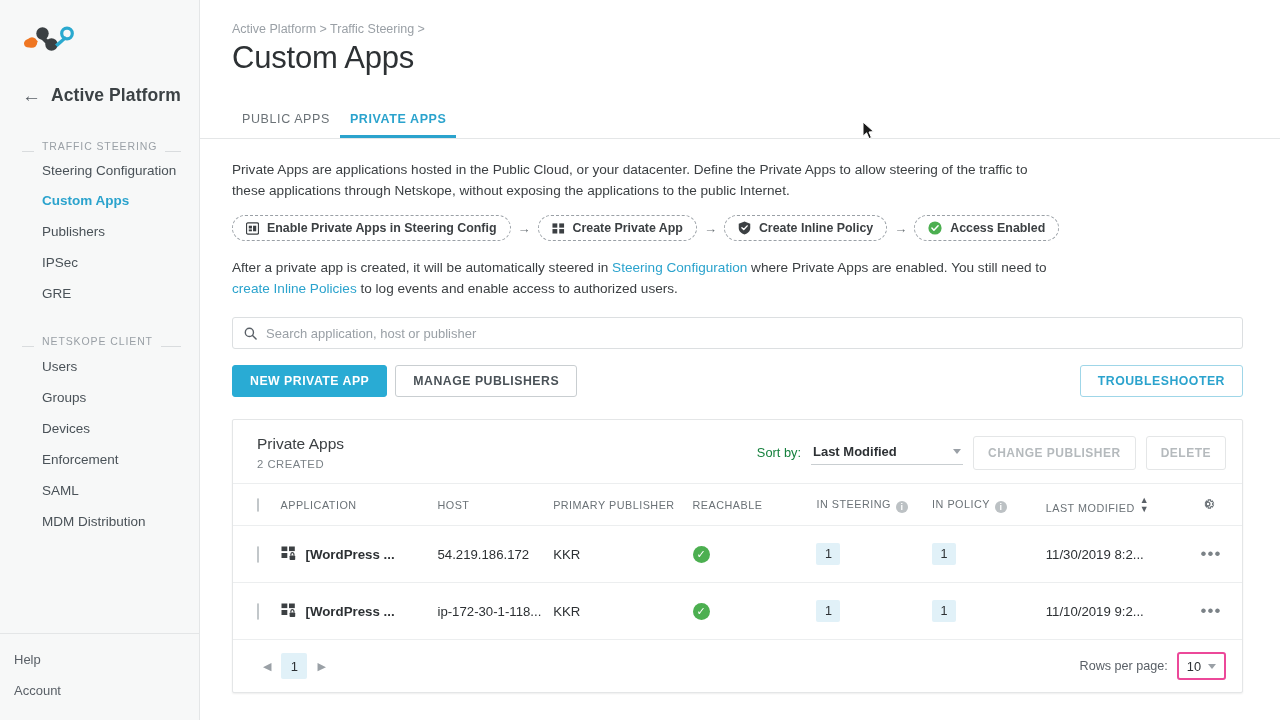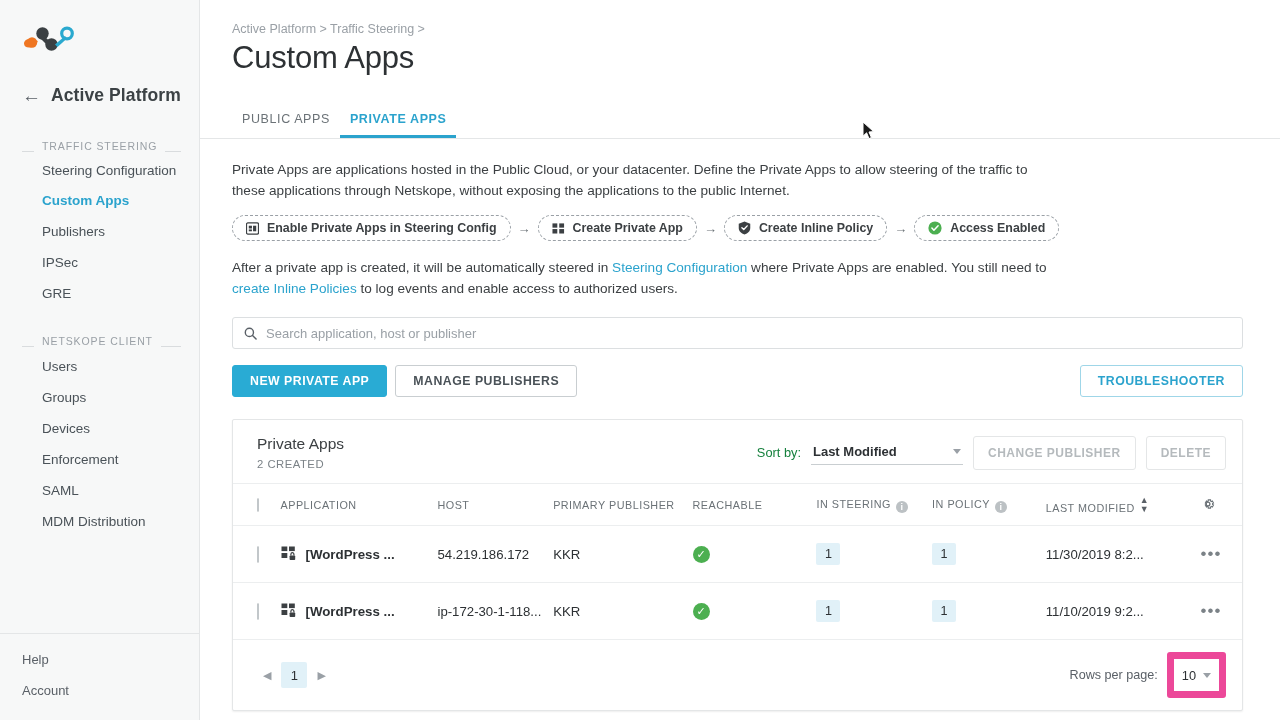--- a/index.html
+++ b/index.html
@@ -40,21 +40,21 @@
   }
   .nav-item {
     padding: 7px 18px 7px 42px;
     font-size: 13.5px; color: #4a5258; line-height: 17px; cursor: pointer;
   }
   .nav-item.two-line { padding-top: 6px; padding-bottom: 6px; }
   .nav-item.active { color: #2ba3cd; font-weight: bold; }
 
   .side-divider { height: 1px; background: #e4e6e7; margin: 16px 0 0 0; }
   .side-bottom { position: absolute; bottom: 14px; left: 0; width: 100%; }
-  .side-bottom .nav-item { padding-left: 22px; font-size: 13px; color: #5a6067; }
+  .side-bottom .nav-item { padding-left: 14px; font-size: 13px; color: #5a6067; }
 
   
   #main { flex: 1 1 auto; height: 720px; position: relative; overflow: hidden; }
   .crumb { padding: 22px 0 0 32px; font-size: 12.5px; color: #9aa0a6; }
   .page-title {
     padding: 4px 0 0 32px; font-size: 31px; font-weight: normal;
     color: #2d3134; letter-spacing: -.2px;
   }
   .tabs {
     margin-top: 28px; padding-left: 32px;
@@ -174,21 +174,21 @@
   .card-foot { display: flex; align-items: center; padding: 12px 16px 12px 24px; }
   .pgbtn { color: #9aa0a6; font-size: 11px; cursor: pointer; padding: 0 6px; }
   .pgnum {
     width: 26px; height: 26px; background: #e1f1f8; color: #2d3134; font-size: 13px;
     display: inline-flex; align-items: center; justify-content: center; border-radius: 2px;
     margin: 0 4px; cursor: pointer;
   }
   .rpp { margin-left: auto; display: flex; align-items: center; gap: 9px; }
   .rpp-label { font-size: 12.6px; color: #5a6067; }
   .rpp-sel {
-    border: 7px solid #ec4899; border-radius: 3px; height: 28px; padding: 16px 8px;
+    border: 2px solid #ec4899; border-radius: 3px; height: 28px; padding: 9px 8px;
     display: flex; align-items: center; gap: 7px; font-size: 12.8px; color: #2d3134; cursor: pointer;
   }
 
   .cursor { position: absolute; left: 662px; top: 121px; }
 </style>
 </head>
 <body>
 
 <div id="app">
 

